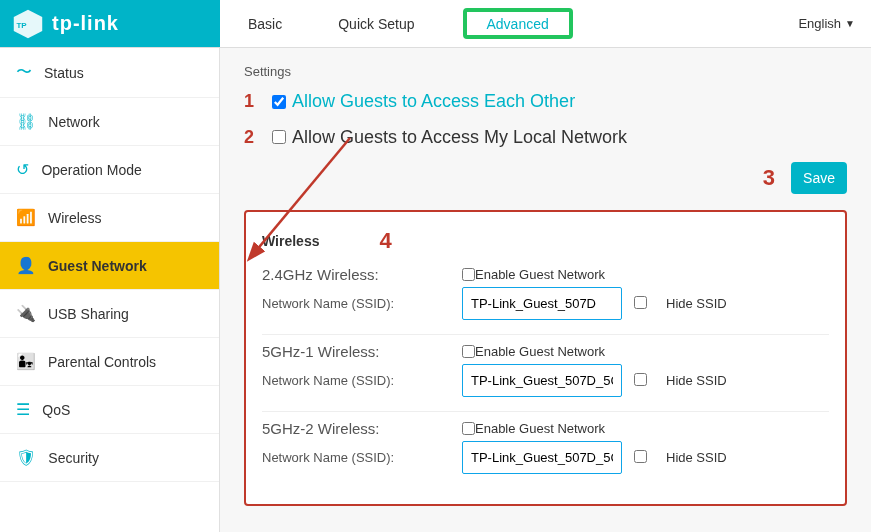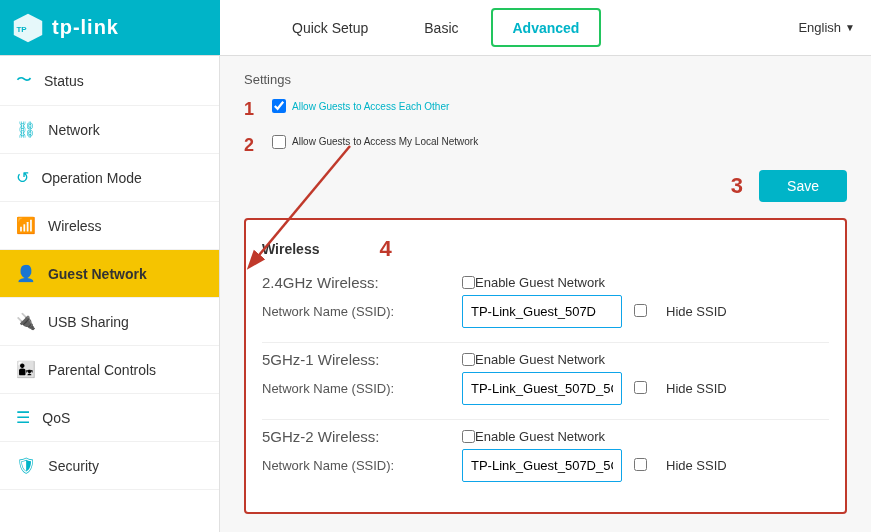--- a/index.html
+++ b/index.html
@@ -1,38 +1,38 @@
 <!DOCTYPE html>
 <html><head>
   <meta charset="utf-8">
   <style>
     * { box-sizing: border-box; margin: 0; padding: 0; }
     body { font-family: Arial, sans-serif; font-size: 13px; background: #f0f0f0; width: 871px; height: 532px; overflow: hidden; display: flex; flex-direction: column; }
 
     
     .top-nav {
       display: flex; align-items: center; background: #fff; border-bottom: 1px solid #ddd;
-      height: 56px; flex-shrink: 0; gap: 44px;
+      height: 48px; flex-shrink: 0;
     }
     .logo-area {
       width: 220px; background: #00b4c8; height: 100%; display: flex; align-items: center;
       padding: 0 12px; flex-shrink: 0;
     }
     .logo-icon {
       width: 32px; height: 32px; margin-right: 8px;
     }
     .logo-text { color: #fff; font-size: 20px; font-weight: bold; letter-spacing: 1px; }
     .nav-links { display: flex; flex: 1; align-items: center; height: 100%; }
     .nav-link {
       padding: 0 28px; height: 100%; display: flex; align-items: center;
       color: #333; font-size: 14px; cursor: pointer; text-decoration: none;
     }
     .nav-link.active {
-      color: #00b4c8; border: 2px solid #22c55e; border-radius: 4px;
-      margin: 8px 4px; height: calc(100% - 16px); padding: 0 20px; font-weight: bold;
+      color: #00b4c8; border: 4px solid #22c55e; border-radius: 4px;
+      margin: 8px 20px; height: calc(100% - 16px); padding: 0 20px;
     }
     .lang-area {
       margin-left: auto; padding: 0 16px; display: flex; align-items: center;
       color: #333; cursor: pointer; font-size: 13px;
     }
     .lang-arrow { margin-left: 4px; font-size: 10px; }
 
     
     .main-area { display: flex; flex: 1; overflow: hidden; }
 
@@ -55,30 +55,30 @@
 
     .settings-label { font-size: 13px; color: #555; margin-bottom: 12px; }
 
     .step-row { display: flex; align-items: flex-start; margin-bottom: 14px; }
     .step-num {
       font-size: 18px; font-weight: bold; color: #c0392b; margin-right: 8px;
       min-width: 20px; line-height: 1.2;
     }
     .checkbox-row { display: flex; align-items: center; gap: 6px; }
     .checkbox-row input[type="checkbox"] { width: 14px; height: 14px; cursor: pointer; }
-    .checkbox-label { color: #00b4c8; font-size: 10px; }
+    .checkbox-label { color: #00b4c8; font-size: 18px; }
     .checkbox-label.plain { color: #333; }
 
     
     .save-area { display: flex; justify-content: flex-end; align-items: center; margin: 10px 0 16px 0; }
     .step-num-right {
       font-size: 22px; font-weight: bold; color: #c0392b; margin-right: 16px;
     }
     .save-btn {
-      background: #00b4c8; color: #fff; border: none; padding: 8px 28px;
+      background: #00b4c8; color: #fff; border: none; padding: 8px 12px;
       font-size: 14px; border-radius: 4px; cursor: pointer;
     }
 
     
     .wireless-section {
       border: 2.5px solid #c0392b; border-radius: 4px; padding: 16px;
       background: #fff; margin-top: 4px;
     }
     .wireless-header {
       display: flex; align-items: center; margin-bottom: 12px;
@@ -110,22 +110,22 @@
 
 <div class="top-nav">
   <div class="logo-area">
     <svg class="logo-icon" viewBox="0 0 36 36">
       <polygon points="18,2 34,10 34,26 18,34 2,26 2,10" fill="white" opacity="0.9"></polygon>
       <text x="5" y="22" font-size="9" fill="#00b4c8" font-weight="bold">TP</text>
     </svg>
     <span class="logo-text">tp-link</span>
   </div>
   <div class="nav-links">
+    <a class="nav-link">Basic</a>
     <a class="nav-link">Quick Setup</a>
-    <a class="nav-link">Basic</a>
     <a class="nav-link active">Advanced</a>
   </div>
   <div class="lang-area">
     <span>English</span>
     <span class="lang-arrow">▼</span>
   </div>
 </div>
 
 <div class="main-area">
 

